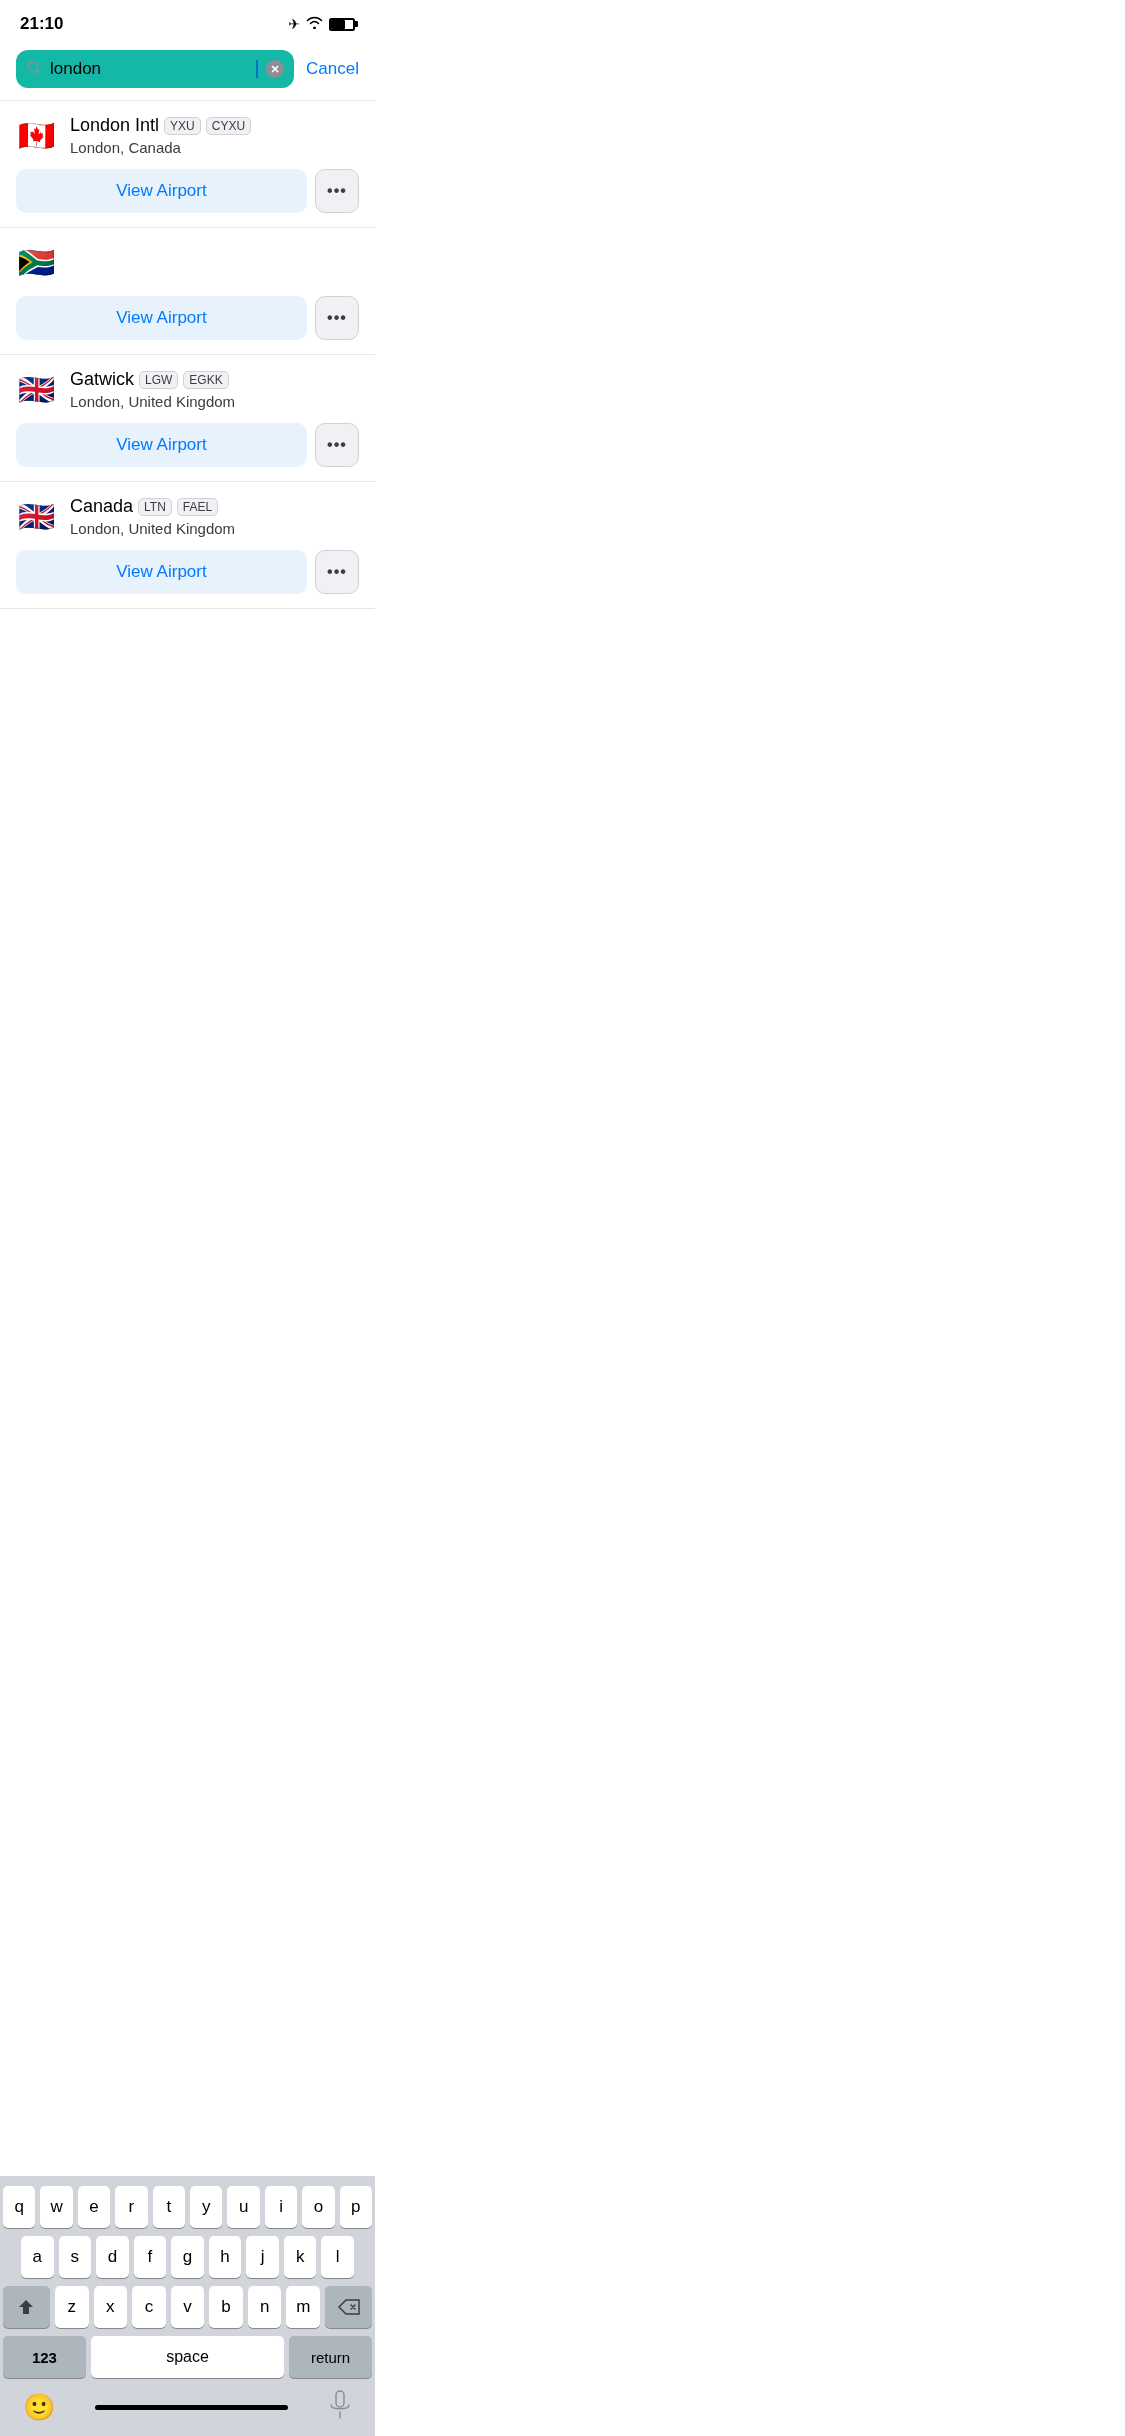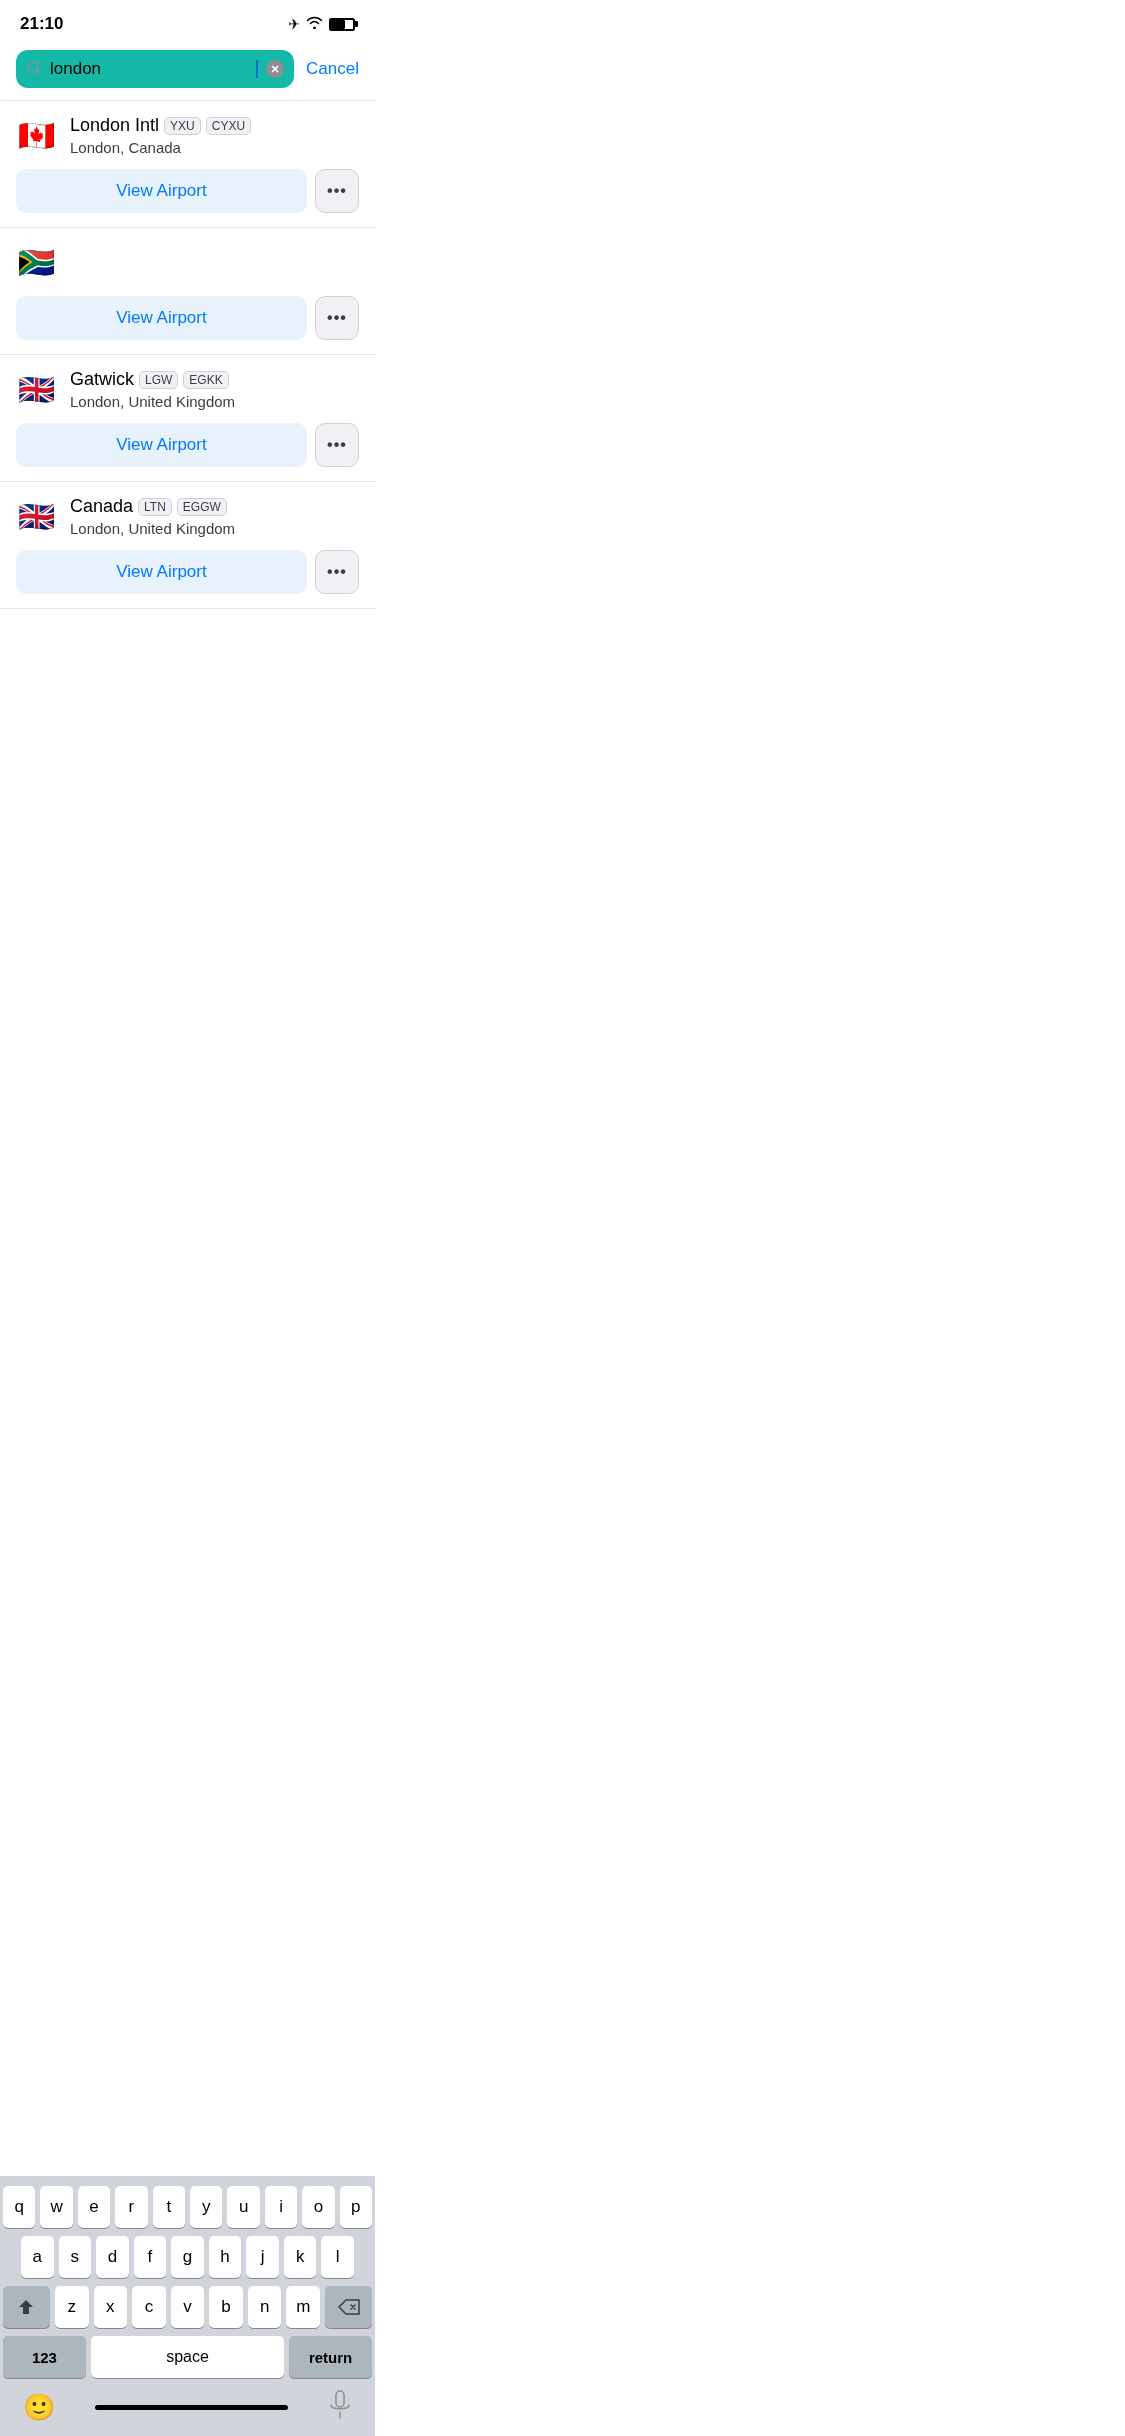--- a/index.html
+++ b/index.html
@@ -289,21 +289,21 @@
     .key-space {
       flex: 3.5;
       font-size: 16px;
       color: #000;
     }
 
     .key-action {
       background: #adb5bd;
       flex: 1.5;
       font-size: 15px;
-      font-weight: 700;
+      font-weight: 400;
     }
 
     .key-numbers {
       background: #adb5bd;
       flex: 1.5;
       font-size: 15px;
     }
 
     .key-shift {
       flex: 1.4;
@@ -449,21 +449,21 @@
     </div>
   </div>
 
   <div class="airport-item">
     <div class="airport-header">
       <div class="flag-container">🇬🇧</div>
       <div class="airport-info">
         <div class="airport-name-row">
           <span class="airport-name">Canada</span>
           <span class="airport-code-badge">LTN</span>
-          <span class="airport-code-badge">EGGW</span>
+          <span class="airport-code-badge">FAEL</span>
         </div>
         <div class="airport-location">London, United Kingdom</div>
       </div>
     </div>
     <div class="airport-actions">
       <button class="view-airport-btn">View Airport</button>
       <button class="more-btn">•••</button>
     </div>
   </div>
 

